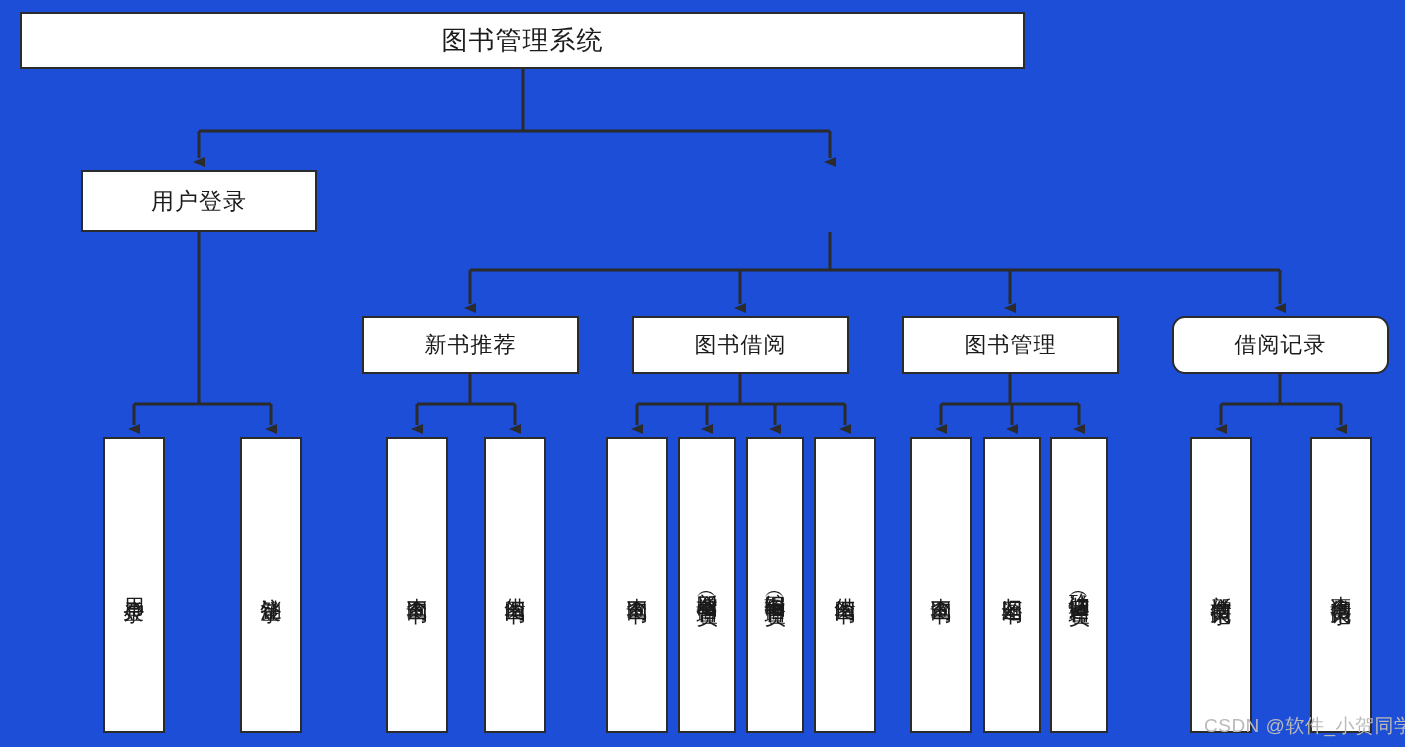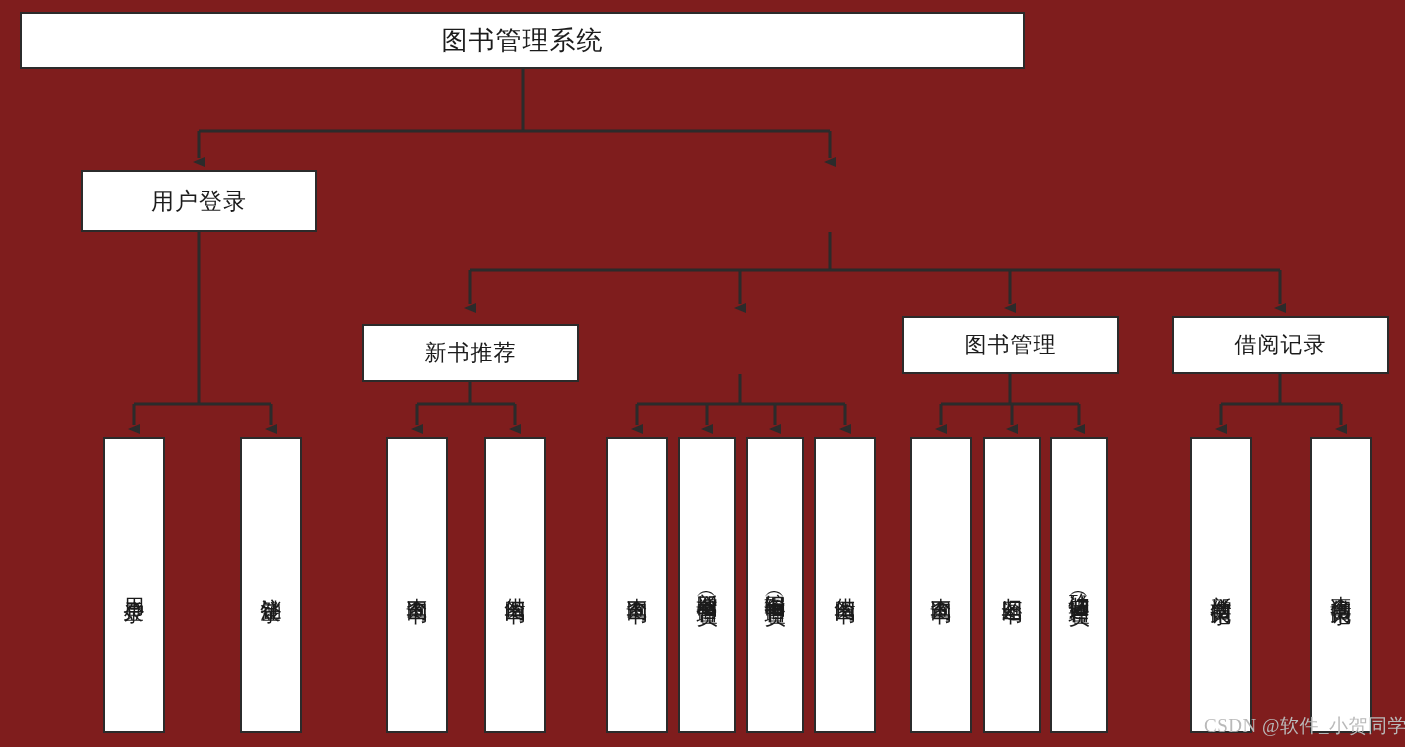--- a/index.html
+++ b/index.html
@@ -7,23 +7,22 @@
     padding: 0;
     background: #ffffff;
   }
   body {
     font-family: "Liberation Sans", "DejaVu Sans", sans-serif;
   }
   #canvas {
     position: relative;
     width: 1405px;
     height: 747px;
-    background: #7f1d1d;
+    background: #1d4ed8;
     overflow: hidden;
-    font-family: Liberation Serif, serif;
   }
   svg.wires {
     position: absolute;
     left: 0;
     top: 0;
     width: 1405px;
     height: 747px;
     pointer-events: none;
   }
   .node {
@@ -126,27 +125,30 @@
   </svg>
 
   <div class="node root" style="left: 20px; top: 12px; width: 1005px; height: 57px;">
     <span class="htext">图书管理系统</span>
   </div>
 
   <div class="node level2" style="left: 81px; top: 170px; width: 236px; height: 62px;">
     <span class="htext">用户登录</span>
   </div>
 
-  <div class="node level3" style="left: 362px; top: 316px; width: 217px; height: 58px; margin-top: 8px;">
+  <div class="node level3" style="left: 362px; top: 316px; width: 217px; height: 58px;">
     <span class="htext">新书推荐</span>
+  </div>
+  <div class="node level3" style="left: 632px; top: 316px; width: 217px; height: 58px;">
+    <span class="htext">图书借阅</span>
   </div>
   <div class="node level3" style="left: 902px; top: 316px; width: 217px; height: 58px;">
     <span class="htext">图书管理</span>
   </div>
-  <div class="node level3" style="left: 1172px; top: 316px; width: 217px; height: 58px;">
+  <div class="node level3" style="left: 1172px; top: 316px; width: 217px; height: 58px; border-radius: 13px;">
     <span class="htext">借阅记录</span>
   </div>
 
   <div class="node leaf" style="left: 103px; top: 437px; width: 62px; height: 296px;">
     <span class="vtext">用户登录</span>
   </div>
   <div class="node leaf" style="left: 240px; top: 437px; width: 62px; height: 296px;">
     <span class="vtext">注销登录</span>
   </div>
   <div class="node leaf" style="left: 386px; top: 437px; width: 62px; height: 296px;">

